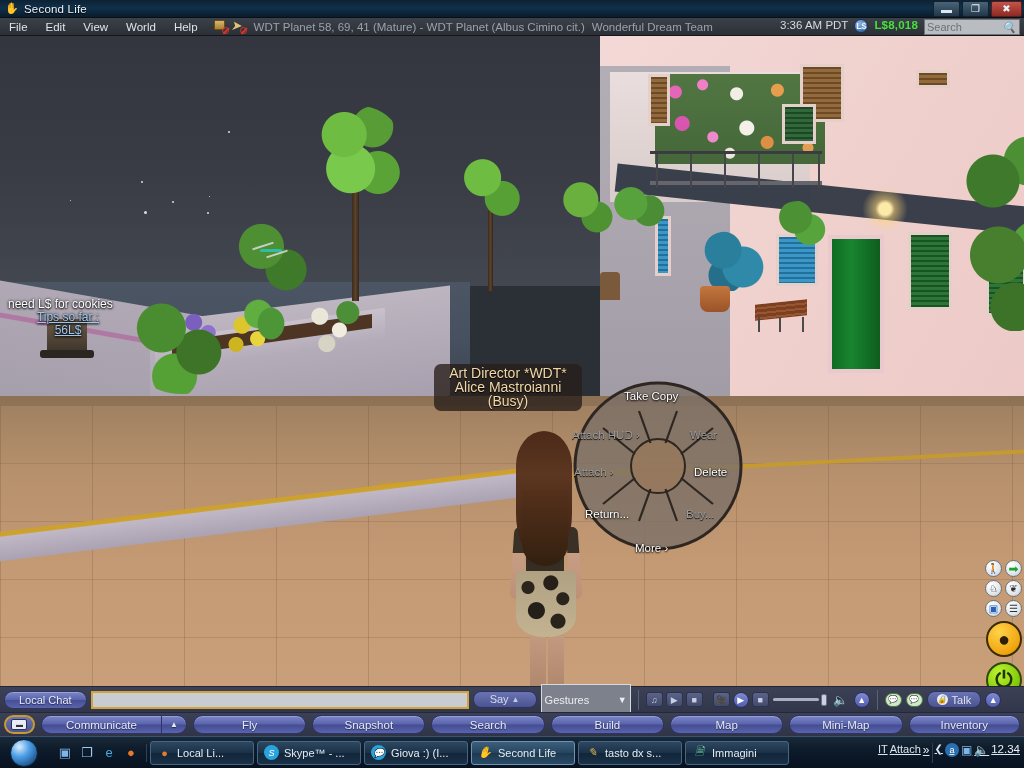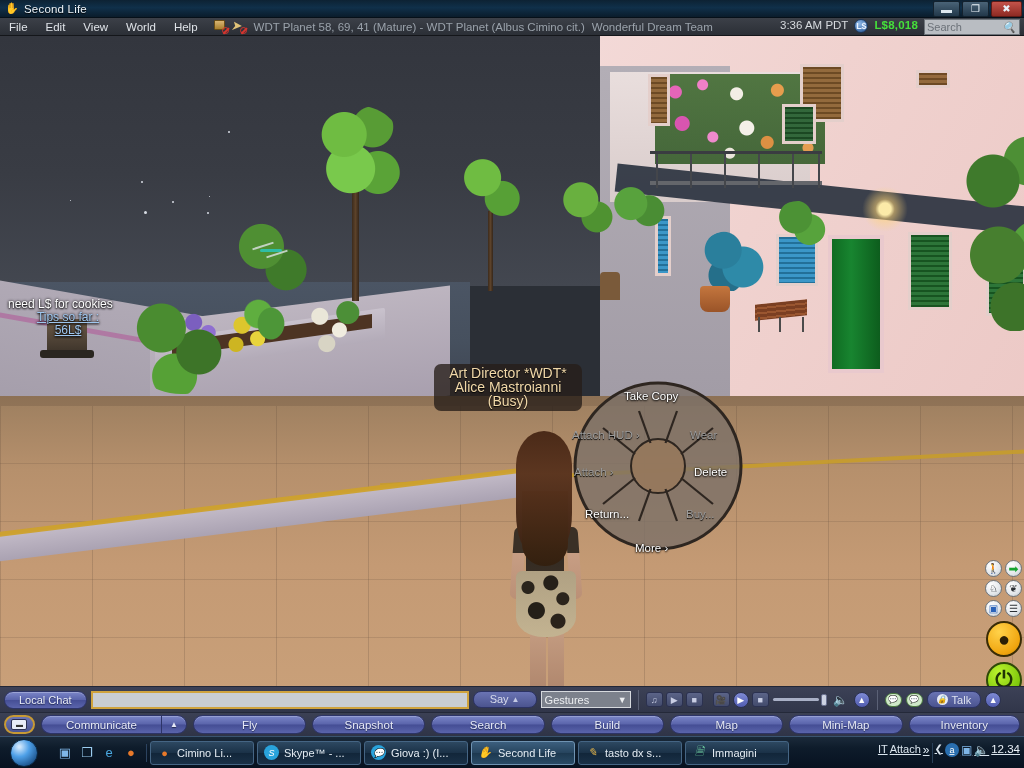--- a/index.html
+++ b/index.html
@@ -345,21 +345,21 @@
     font-family:"Liberation Sans", sans-serif;
   }
   .say-btn {
     width:64px; height:17px; border-radius:8px;
     background: linear-gradient(to bottom,#6a74b4,#4b548f);
     border:1px solid #2c3364; color:#d7dbec; font-size:11px; text-align:center; line-height:15px;
     display:flex; align-items:center; justify-content:center; gap:3px;
   }
   .say-arrow { font-size:8px; color:#c3c9e4; }
   .gestures {
-    width:90px; height:17px; background:#7c818c; border:1px solid #d6d9de;
+    width:90px; height:31px; background:#7c818c; border:1px solid #d6d9de;
     display:flex; align-items:center; justify-content:space-between; padding:0 3px;
     color:#eceef1; font-size:11px;
   }
   .sep { width:1px; height:20px; background:#5b6176; margin:0 3px; }
   .media-grp { display:flex; align-items:center; gap:3px; }
   .mini {
     width:17px; height:15px; border-radius:3px;
     background: linear-gradient(to bottom,#5b6488,#434b6c);
     border:1px solid #2b3150; color:#c9cee4; font-size:9px;
     display:flex; align-items:center; justify-content:center;
@@ -709,21 +709,21 @@
       </div>
     <div class="qlauncher">
       <span class="qicon" style="color:#7fb6e8;">▣</span>
       <span class="qicon" style="color:#9ccdf0;">❐</span>
       <span class="qicon" style="color:#4aa8e0;">e</span>
       <span class="qicon" style="color:#e8792a;">●</span>
     </div>
 
     <div class="taskbtn">
       <i class="tb-ic" style="color:#e8792a;">●</i>
-      <span>Cimino Li...</span>
+      <span>Local Li...</span>
     </div>
     <div class="taskbtn">
       <i class="tb-ic circle-ic" style="background:#29a3dc;color:#fff;font-size:9px;">S</i>
       <span>Skype™ - ...</span>
     </div>
     <div class="taskbtn">
       <i class="tb-ic circle-ic" style="background:#29a3dc;color:#fff;font-size:9px;">💬</i>
       <span>Giova :) (I...</span>
     </div>
     <div class="taskbtn active">

